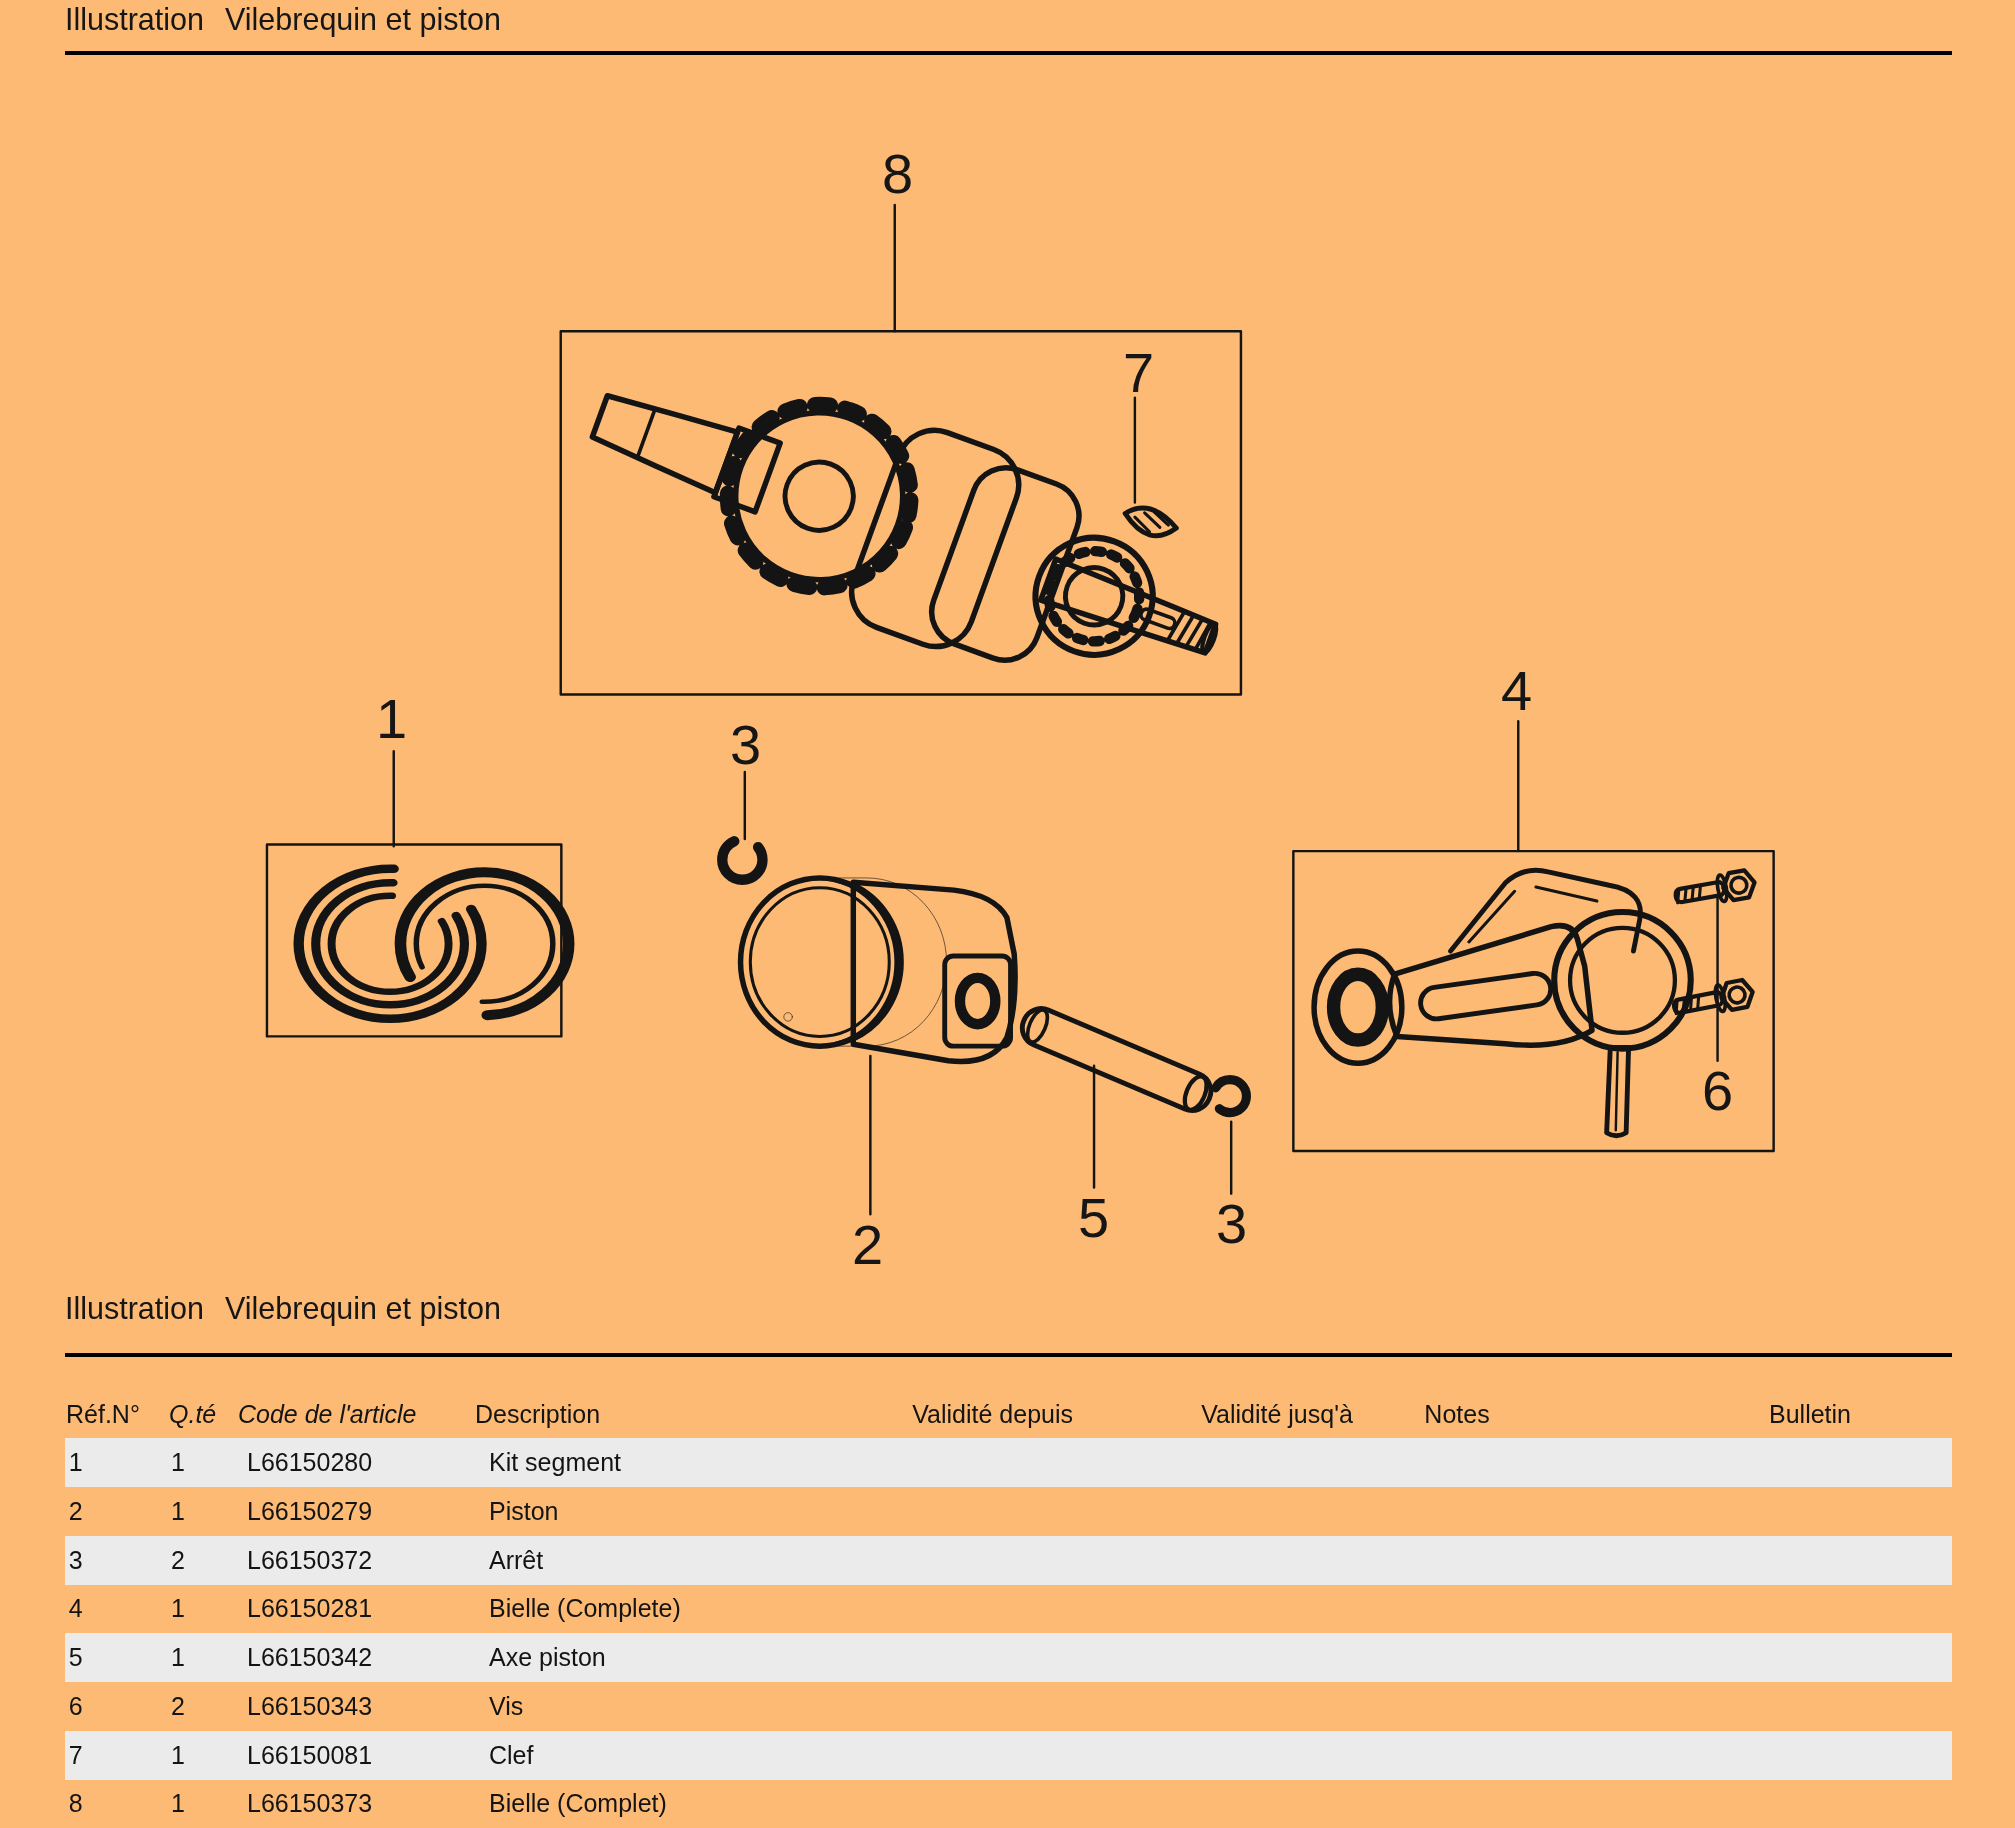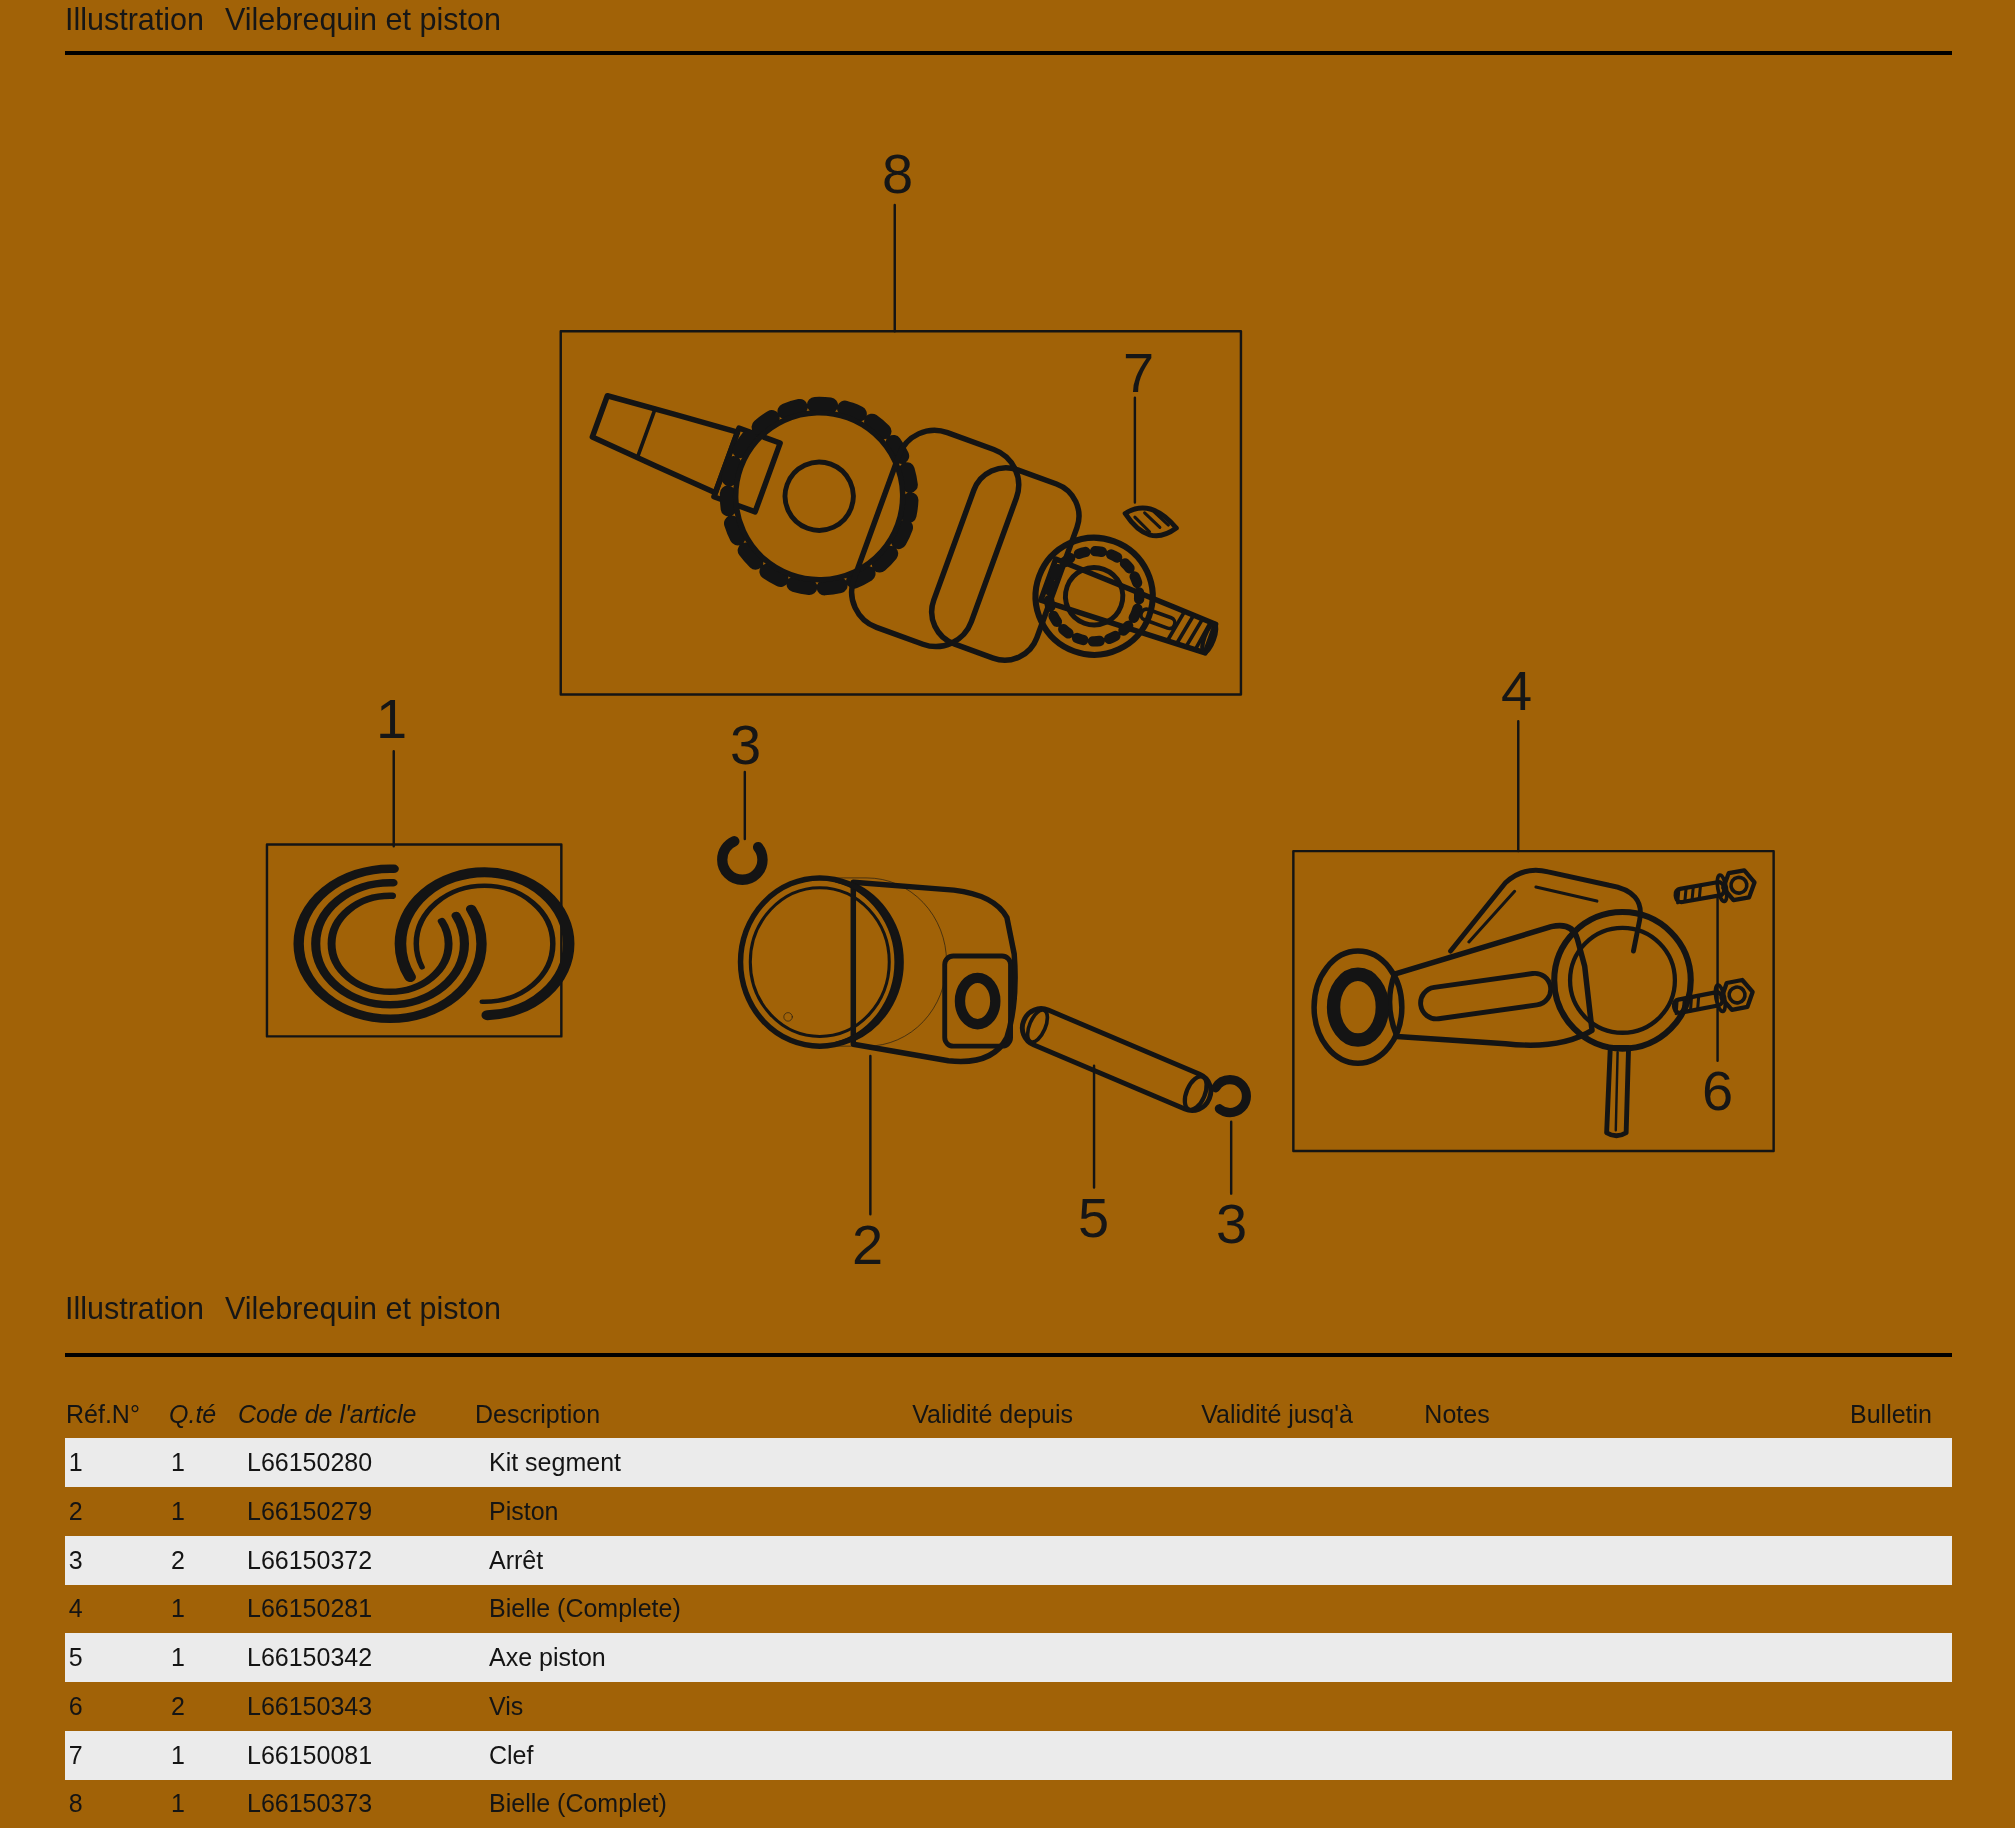--- a/index.html
+++ b/index.html
@@ -1,16 +1,16 @@
 <!DOCTYPE html>
 <html style="font-size:9.8px"><head>
 <meta charset="utf-8">
 <style>
   html,body{margin:0;padding:0;background:#fff;}
-  .page{position:relative;width:2015px;height:1829px;background:#a16207;
+  .page{position:relative;width:2015px;height:1829px;background:#fdba74;
         font-family:"Liberation Sans",sans-serif;color:#141414;overflow:hidden;}
 
   
   .doc-title{position:absolute;left:65px;font-size:30.5px;color:#161616;white-space:nowrap;}
   .doc-title .sep{display:inline-block;width:21px;}
   #title-top{top:2.4px;}
   #title-table{top:1291px;}
   .rule{position:absolute;left:65px;width:1887px;height:4.3px;background:#000;}
   #rule-top{top:51px;}
   #rule-table{top:1353px;}
@@ -23,21 +23,21 @@
   .callout{position:absolute;width:73px;margin-left:-37px;text-align:center;
            font-size:56px;line-height:1;color:#161616;}
 
   
   .t-head{position:absolute;left:0;top:1390px;width:1846px;height:49px;font-size:25px;}
   .hc{position:absolute;line-height:49px;white-space:nowrap;}
   .hc.c-ref{left:66px;} .hc.c-qty{left:169px;font-style:italic;} .hc.c-code{left:238px;font-style:italic;} .hc.c-desc{left:475px;}
   .hc.c-vfrom{left:829px;width:244px;text-align:right;}
   .hc.c-vto{left:1155px;width:244px;text-align:center;}
   .hc.c-notes{left:1335px;width:244px;text-align:center;}
-  .hc.c-bull{left:1688px;width:244px;text-align:right;}
+  .hc.c-bull{left:1688px;width:244px;text-align:center;}
 
   .t-body{position:absolute;left:65px;top:1438px;width:1887px;height:390px;font-size:25px;}
   .row{position:absolute;left:0;width:1887px;height:49px;}
   .row:nth-child(odd){background:#ebebeb;}
   .rc{position:absolute;line-height:49px;white-space:nowrap;}
   .rc.c-ref{left:3.7px;} .rc.c-qty{left:106px;} .rc.c-code{left:182px;} .rc.c-desc{left:424px;}
   .rc.c-vfrom{left:764px;width:244px;text-align:center;}
   .rc.c-vto{left:1051px;width:244px;text-align:center;}
   .rc.c-notes{left:1270px;width:244px;text-align:center;}
   .rc.c-bull{left:1624px;width:244px;text-align:center;}

